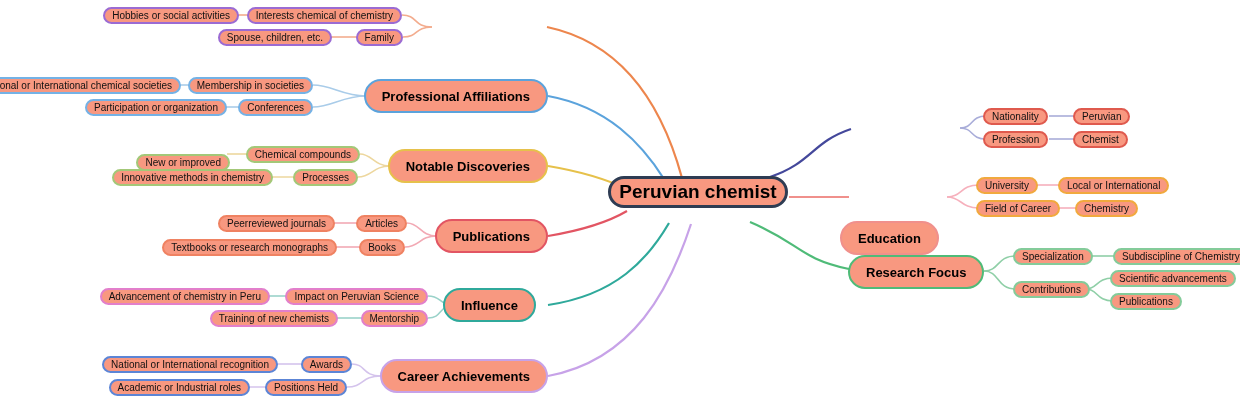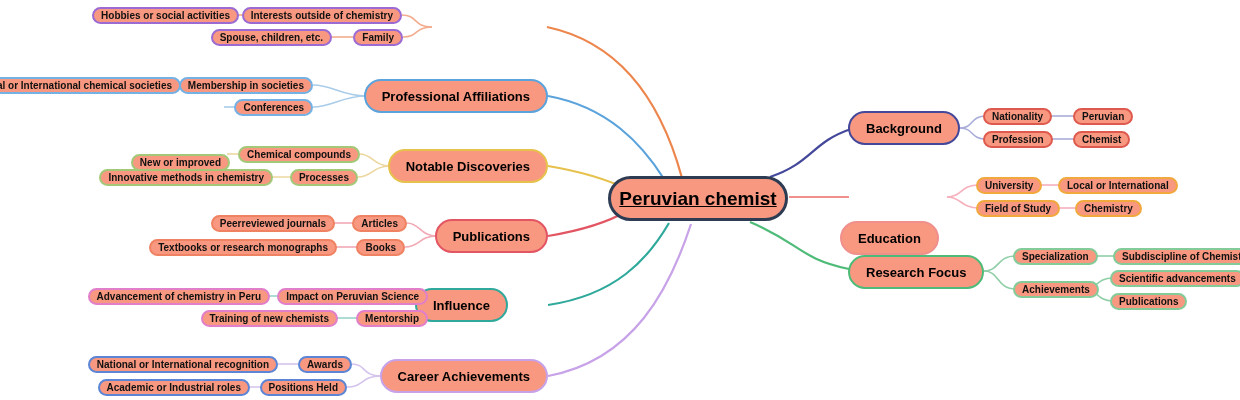--- a/index.html
+++ b/index.html
@@ -18,38 +18,38 @@
   .node{
     position:absolute;
     box-sizing:border-box;
     background:#F89880;
     color:#111111;
     display:flex;align-items:center;justify-content:center;
     white-space:nowrap;
     z-index:2;
   }
   .root{
-    height:45px;width:180px;
+    height:32px;width:180px;
     border:3px solid #2E3C53;
     border-radius:24px;
-    font-size:19px;font-weight:bold;color:#000;text-decoration:underline;
+    font-size:19px;font-weight:bold;color:#000;
   }
   .main{
     height:34px;
     padding:0 16px;
     border-radius:17px;
     border:2.5px solid #888;
     font-size:13px;font-weight:bold;color:#000;
   }
   .leaf{
     height:17px;
     padding:0 7px;
     border-radius:9px;
     border:2px solid #888;
-    font-size:10px;font-weight:bold;
+    font-size:10px;font-weight:normal;
   }
   
   .b-pl{border-color:#ED864D;}
   .b-pa{border-color:#5BA3DC;}
   .b-nd{border-color:#E6C14B;text-align:right;}
   .b-pb{border-color:#E25563;}
   .b-in{border-color:#2FA99B;}
   .b-ca{border-color:#C7A2E8;}
   .b-bg{border-color:#44489B;}
   .b-ed{border-color:#F0908C;}
@@ -144,66 +144,66 @@
       <path d="M984,271 C1000,271 996,256 1016,256"></path>
       <path d="M984,271 C1000,271 996,289 1016,289"></path>
       <path d="M1085,256 L1116,256"></path>
       <path d="M1086,289 C1098,289 1096,278 1113,278"></path>
       <path d="M1086,289 C1098,289 1096,301 1113,301"></path>
     </g>
   </svg>
 
   <div class="node root" style="left:608px;top:176px;">Peruvian chemist</div>
 
-  <div class="node leaf f-pl" style="right:838px;top:7px;">Interests outside of chemistry</div>
+  <div class="node leaf f-pl" style="right:838px;top:7px;">Interests chemical of chemistry</div>
   <div class="node leaf f-pl" style="right:1001px;top:7px;">Hobbies or social activities</div>
   <div class="node leaf f-pl" style="right:837px;top:29px;">Family</div>
   <div class="node leaf f-pl" style="right:908px;top:29px;">Spouse, children, etc.</div>
 
   <div class="node main b-pa" style="right:692px;top:79px;">Professional Affiliations</div>
   <div class="node leaf f-pa" style="right:927px;top:77px;">Membership in societies</div>
   <div class="node leaf f-pa" style="right:1059px;top:77px;">National or International chemical societies</div>
   <div class="node leaf f-pa" style="right:927px;top:99px;">Conferences</div>
+  <div class="node leaf f-pa" style="right:1013px;top:99px;">Participation or organization</div>
 
   <div class="node main b-nd" style="right:692px;top:149px;">Notable Discoveries</div>
   <div class="node leaf f-nd" style="right:880px;top:146px;">Chemical compounds</div>
   <div class="node leaf f-nd" style="right:1010px;top:146px;margin-top:8px;">New or improved</div>
   <div class="node leaf f-nd" style="right:882px;top:169px;">Processes</div>
   <div class="node leaf f-nd" style="right:967px;top:169px;">Innovative methods in chemistry</div>
 
   <div class="node main b-pb" style="right:692px;top:219px;">Publications</div>
   <div class="node leaf f-pb" style="right:833px;top:215px;">Articles</div>
   <div class="node leaf f-pb" style="right:905px;top:215px;">Peerreviewed journals</div>
   <div class="node leaf f-pb" style="right:835px;top:239px;text-align:center;">Books</div>
   <div class="node leaf f-pb" style="right:903px;top:239px;">Textbooks or research monographs</div>
 
-  <div class="node main b-in" style="right:732px;top:288px;">Influence</div>
+  <div class="node main b-in" style="right:704px;top:288px;">Influence</div>
   <div class="node leaf f-in" style="right:812px;top:288px;">Impact on Peruvian Science</div>
   <div class="node leaf f-in" style="right:970px;top:288px;">Advancement of chemistry in Peru</div>
   <div class="node leaf f-in" style="right:812px;top:310px;">Mentorship</div>
   <div class="node leaf f-in" style="right:902px;top:310px;">Training of new chemists</div>
 
   <div class="node main b-ca" style="right:692px;top:359px;">Career Achievements</div>
   <div class="node leaf f-ca" style="right:888px;top:356px;">Awards</div>
   <div class="node leaf f-ca" style="right:962px;top:356px;">National or International recognition</div>
   <div class="node leaf f-ca" style="right:893px;top:379px;">Positions Held</div>
   <div class="node leaf f-ca" style="right:990px;top:379px;">Academic or Industrial roles</div>
 
-  <div class="node main b-bg" style="left:848px;top:111px;">Background</div>
   <div class="node leaf f-bg" style="left:983px;top:108px;">Nationality</div>
   <div class="node leaf f-bg" style="left:1073px;top:108px;">Peruvian</div>
   <div class="node leaf f-bg" style="left:983px;top:131px;">Profession</div>
   <div class="node leaf f-bg" style="left:1073px;top:131px;">Chemist</div>
 
   <div class="node main b-ed" style="left:840px;top:181px;margin-top:40px;">Education</div>
   <div class="node leaf f-ed" style="left:976px;top:177px;">University</div>
   <div class="node leaf f-ed" style="left:1058px;top:177px;">Local or International</div>
-  <div class="node leaf f-ed" style="left:976px;top:200px;">Field of Study</div>
+  <div class="node leaf f-ed" style="left:976px;top:200px;">Field of Career</div>
   <div class="node leaf f-ed" style="left:1075px;top:200px;">Chemistry</div>
 
   <div class="node main b-rf" style="left:848px;top:255px;">Research Focus</div>
   <div class="node leaf f-rf" style="left:1013px;top:248px;">Specialization</div>
   <div class="node leaf f-rf" style="left:1113px;top:248px;">Subdiscipline of Chemistry</div>
-  <div class="node leaf f-rf" style="left:1013px;top:281px;">Achievements</div>
+  <div class="node leaf f-rf" style="left:1013px;top:281px;">Contributions</div>
   <div class="node leaf f-rf" style="left:1110px;top:270px;">Scientific advancements</div>
   <div class="node leaf f-rf" style="left:1110px;top:293px;">Publications</div>
 
 </div>
 
 </body></html>

